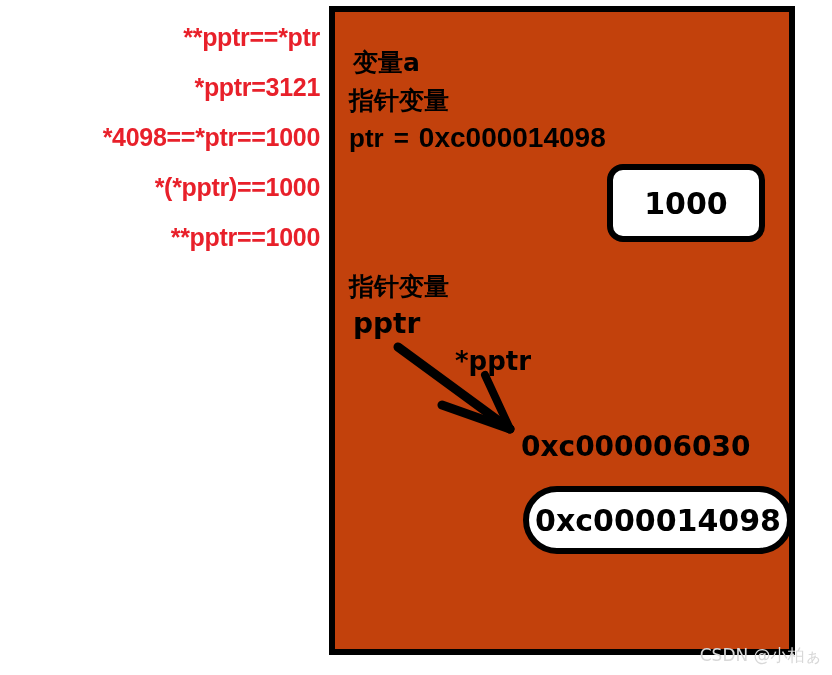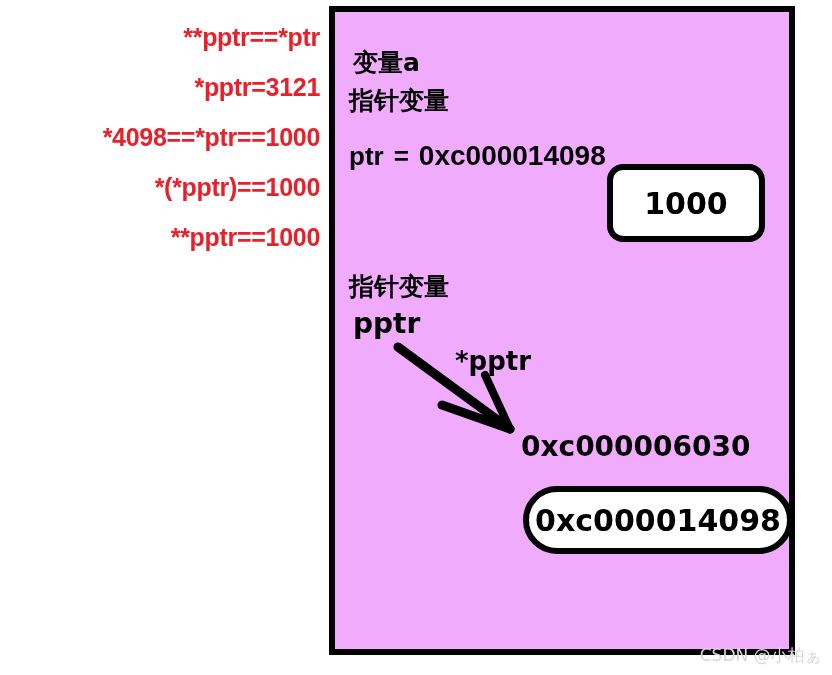--- a/index.html
+++ b/index.html
@@ -35,21 +35,21 @@
 
   
   #diagram-frame {
     position: absolute;
     left: 329px;
     top: 6px;
     width: 466px;
     height: 649px;
     border: 6px solid #000000;
     box-sizing: border-box;
-    background: #f0abfc;
+    background: #c2410c;
   }
 
   .cn-label {
     position: absolute;
     color: #000000;
     font-weight: bold;
     font-size: 25px;
     white-space: nowrap;
     font-family: "DejaVu Sans", "Liberation Sans", sans-serif;
   }
@@ -60,21 +60,21 @@
     white-space: nowrap;
     font-family: "DejaVu Sans", "Liberation Sans", sans-serif;
   }
 
   
   #label-var-a      { left: 18px;  top: 34px;  }
   #label-ptr-var-1  { left: 14px;  top: 72px;  }
   #ptr-assign-row {
     position: absolute;
     left: 14px;
-    top: 128px;
+    top: 110px;
     display: flex;
     align-items: baseline;
     gap: 10px;
     white-space: nowrap;
   }
   #ptr-assign-row .name { font-size: 26px; font-weight: bold; }
   #ptr-assign-row .eq   { font-size: 26px; font-weight: bold; }
   #ptr-assign-row .addr { font-size: 28px; font-weight: bold; }
 
   

